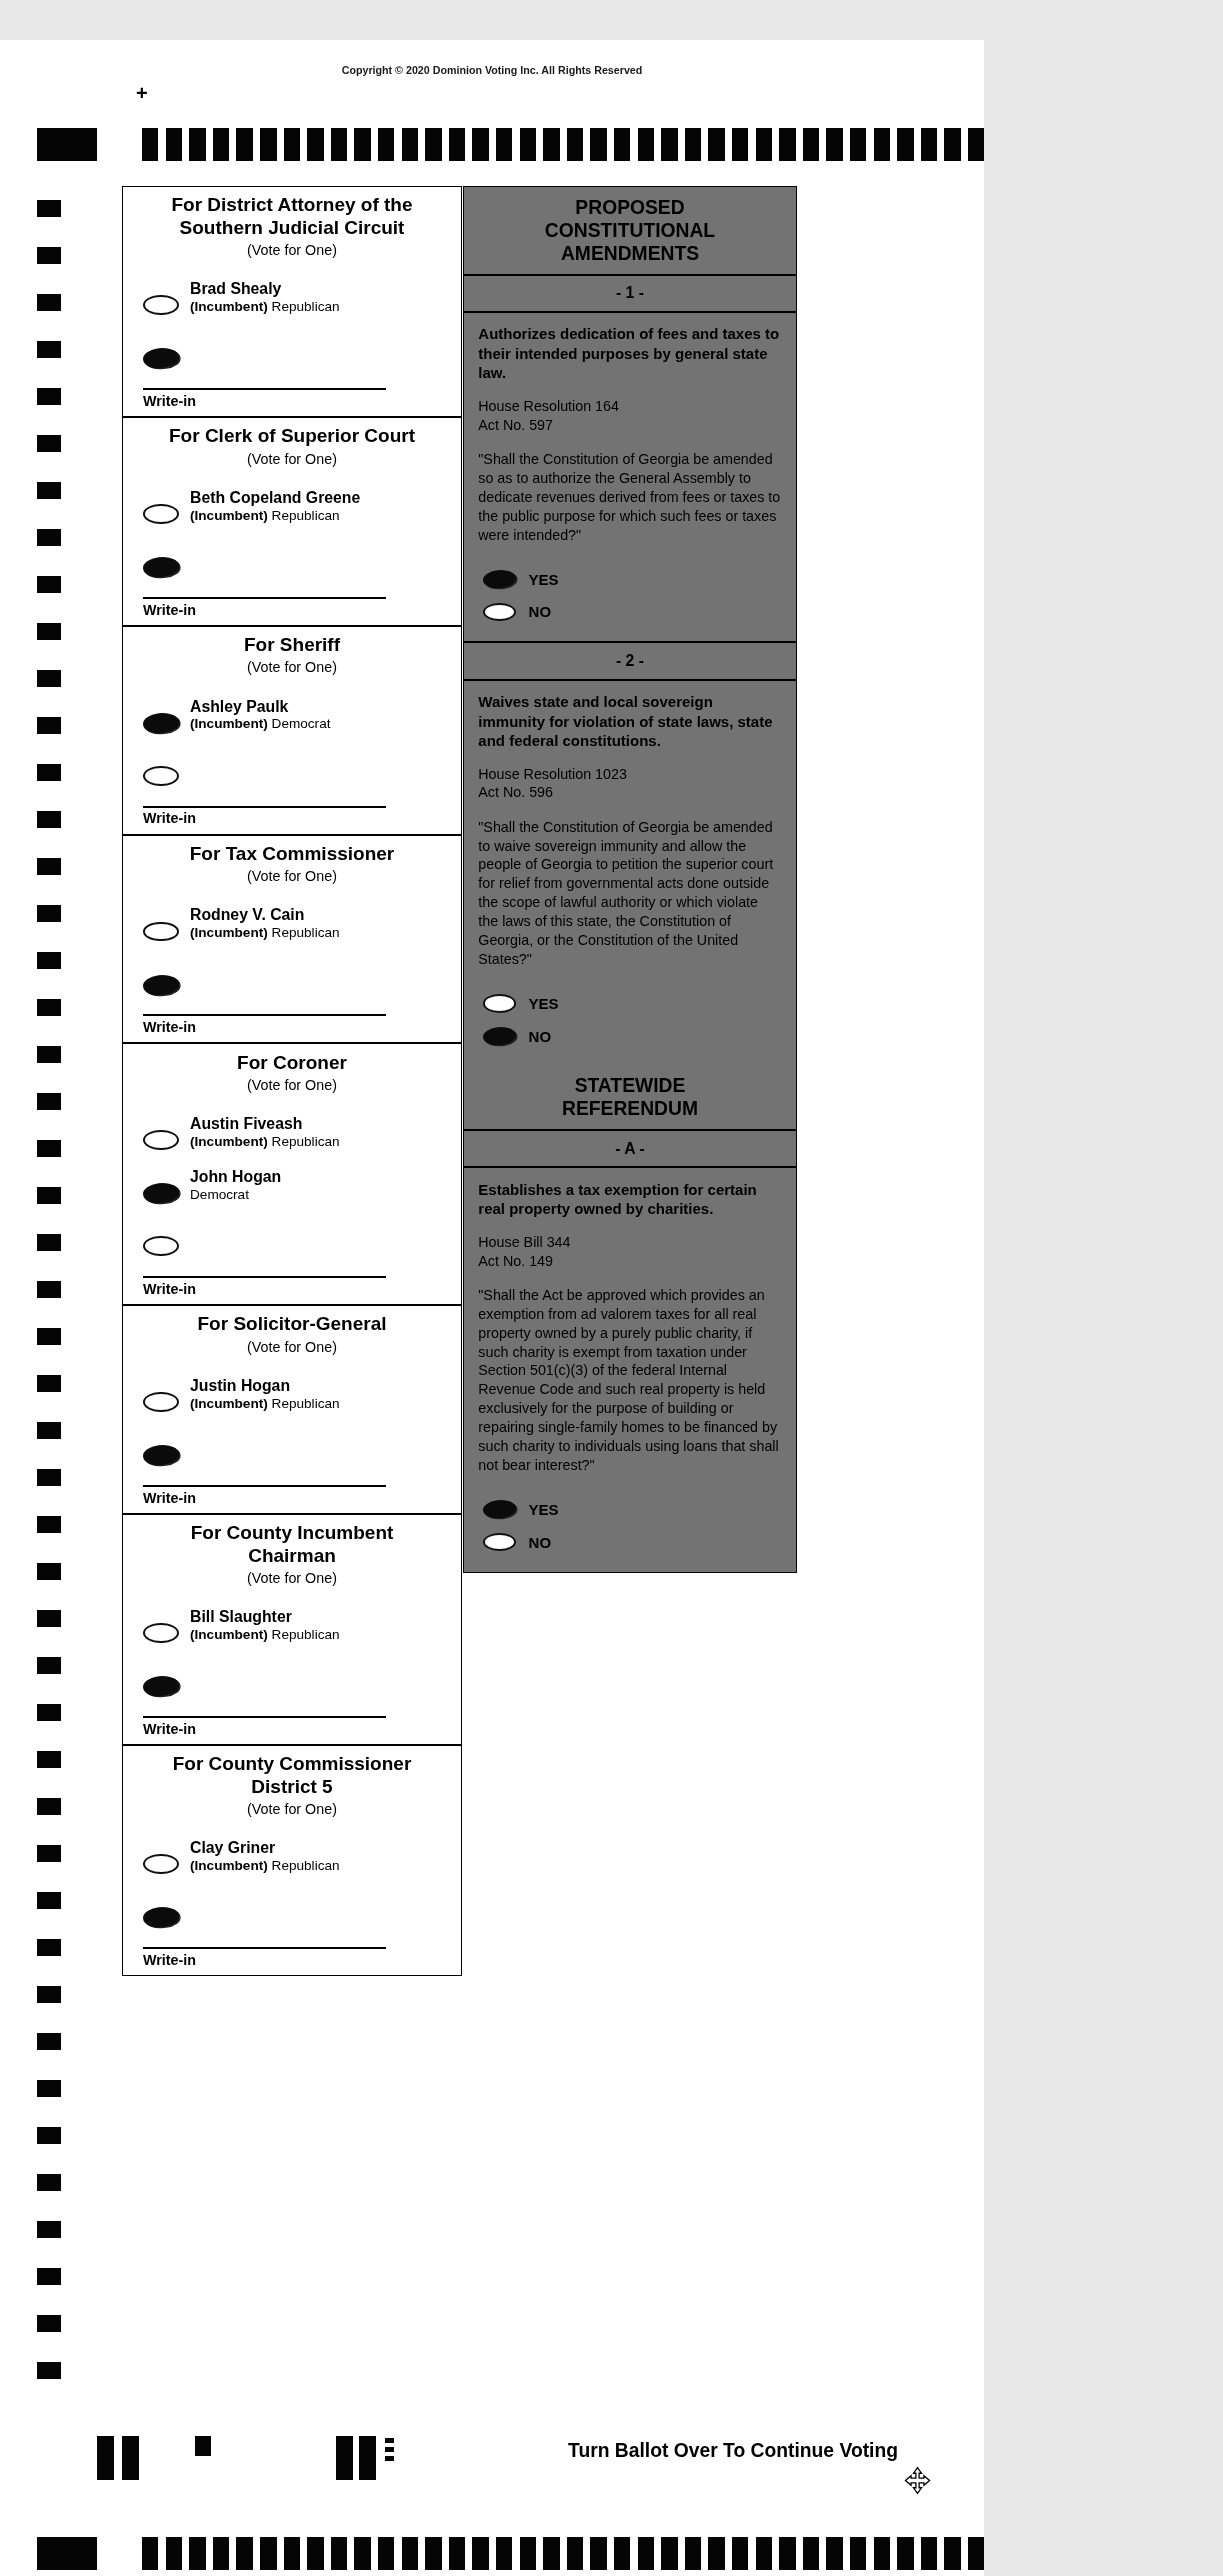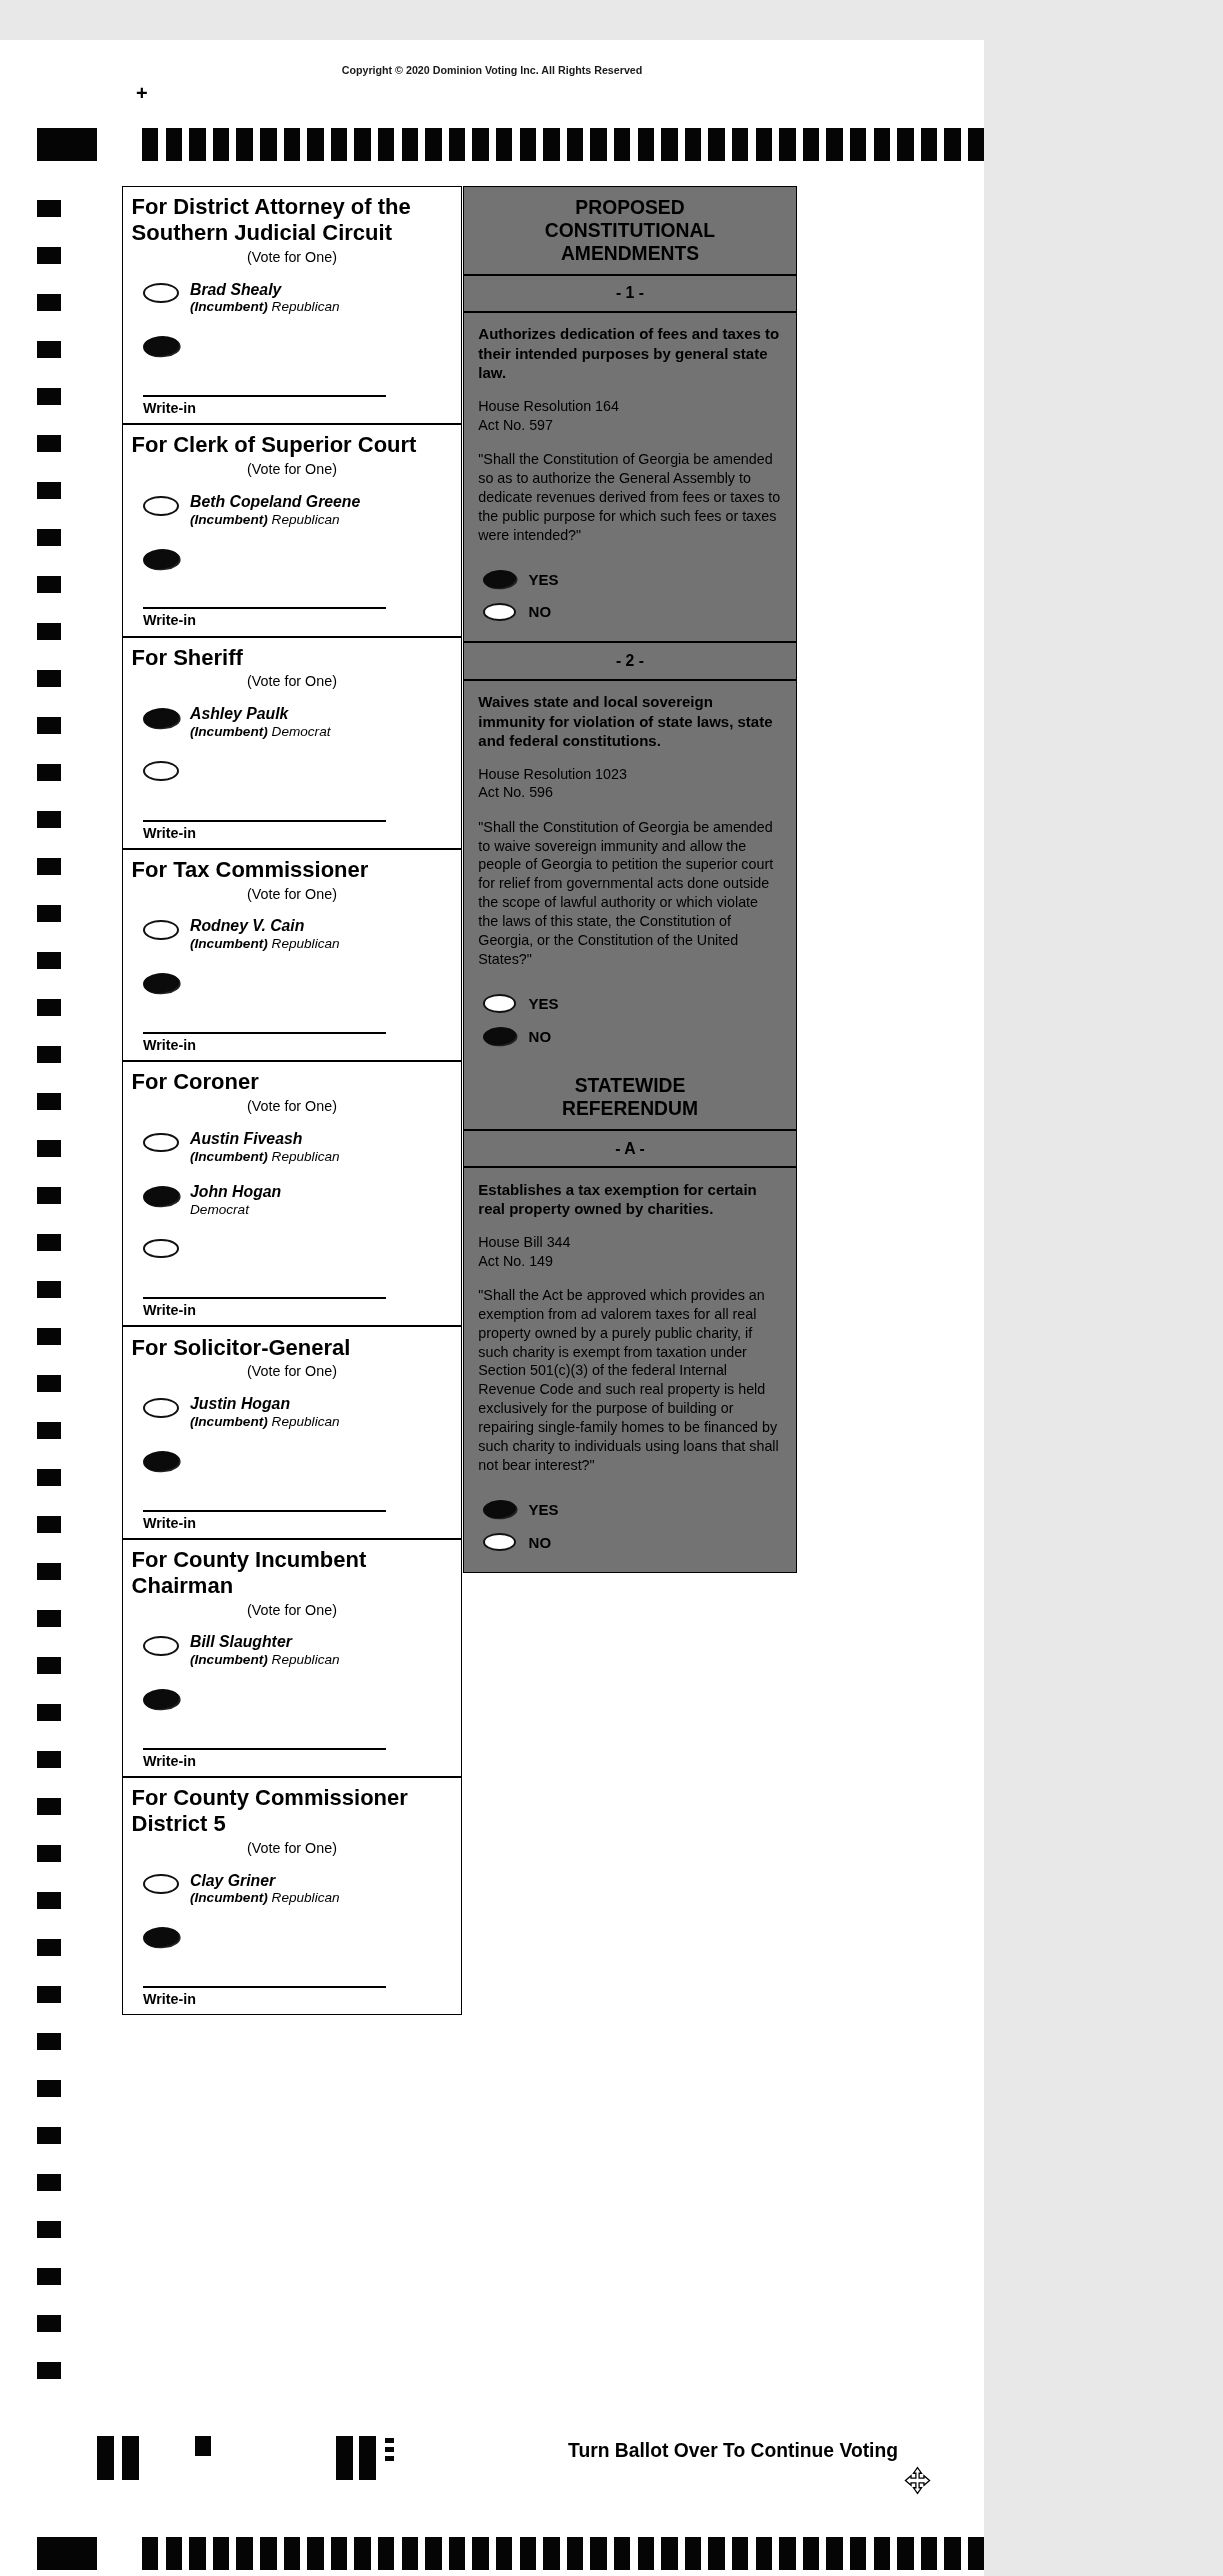--- a/index.html
+++ b/index.html
@@ -17,23 +17,23 @@
     position:absolute;top:160px;width:23.6px;height:2209px;
     background:repeating-linear-gradient(to bottom,#050505 0 16.5px,transparent 16.5px 47px);
   }
   .copyright{position:absolute;top:24px;left:0;width:100%;text-align:center;font-size:10.7px;font-weight:bold;color:#1a1a1a;}
   .plus-mark{position:absolute;left:136px;top:42px;font-size:20px;font-weight:bold;}
   
   .col-left{position:absolute;left:122px;top:146px;width:338px;border:1.4px solid #000;background:#fff;}
   .col-right{position:absolute;left:463px;top:146px;width:332px;border:1.4px solid #000;background:#737373;}
   .contest{border-bottom:2.1px solid #000;padding-bottom:4.3px;}
   .contest:last-child{border-bottom:none;}
-  .contest-title{font-weight:bold;font-size:22px;line-height:1.18;padding:7.2px 8.6px 1.4px;white-space:pre-line;}
+  .contest-title{text-align:center;font-weight:bold;font-size:19px;line-height:1.18;padding:7.2px 8.6px 1.4px;white-space:pre-line;}
   .contest-instruction{text-align:center;font-size:14.3px;padding:1.4px 0 10px;}
-  .candidate{display:flex;align-items:flex-start;gap:11.5px;padding:5.7px 7.2px 5.7px 20px;min-height:53px;box-sizing:border-box;font-style:italic;}
+  .candidate{display:flex;align-items:flex-end;gap:11.5px;padding:5.7px 7.2px 5.7px 20px;min-height:53px;box-sizing:border-box;}
   .oval{width:31.5px;height:15.8px;border:2.1px solid #111;border-radius:50%;flex:none;margin-top:2.9px;background:#fff;}
   .oval.filled{background:#0b0b0b;border-color:#0b0b0b;transform:rotate(-7deg);border-radius:48% 55% 45% 52%;box-shadow:1.4px 1.4px 0 0 #222;}
   .cand-text{display:flex;flex-direction:column;}
   .cand-name{font-weight:bold;font-size:15.8px;line-height:1.1;}
   .cand-detail{font-size:13.6px;line-height:1.2;margin-top:1.4px;}
   .cand-prefix{font-weight:bold;}
   .writein{margin:14.3px 0 2.9px 20px;}
   .writein-line{border-top:2.1px solid #000;width:243px;height:2.9px;}
   .writein-label{font-weight:bold;font-size:14.3px;}
   

